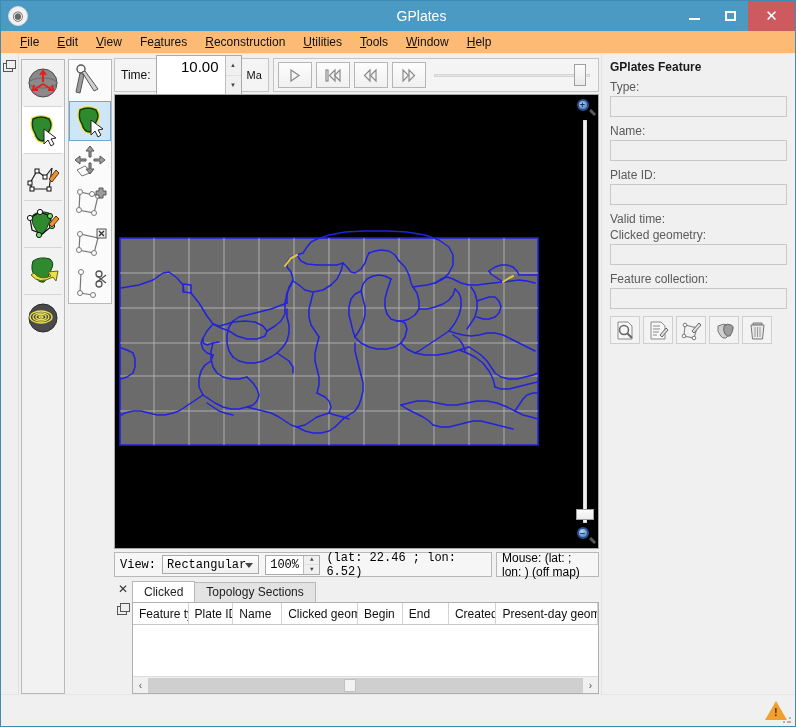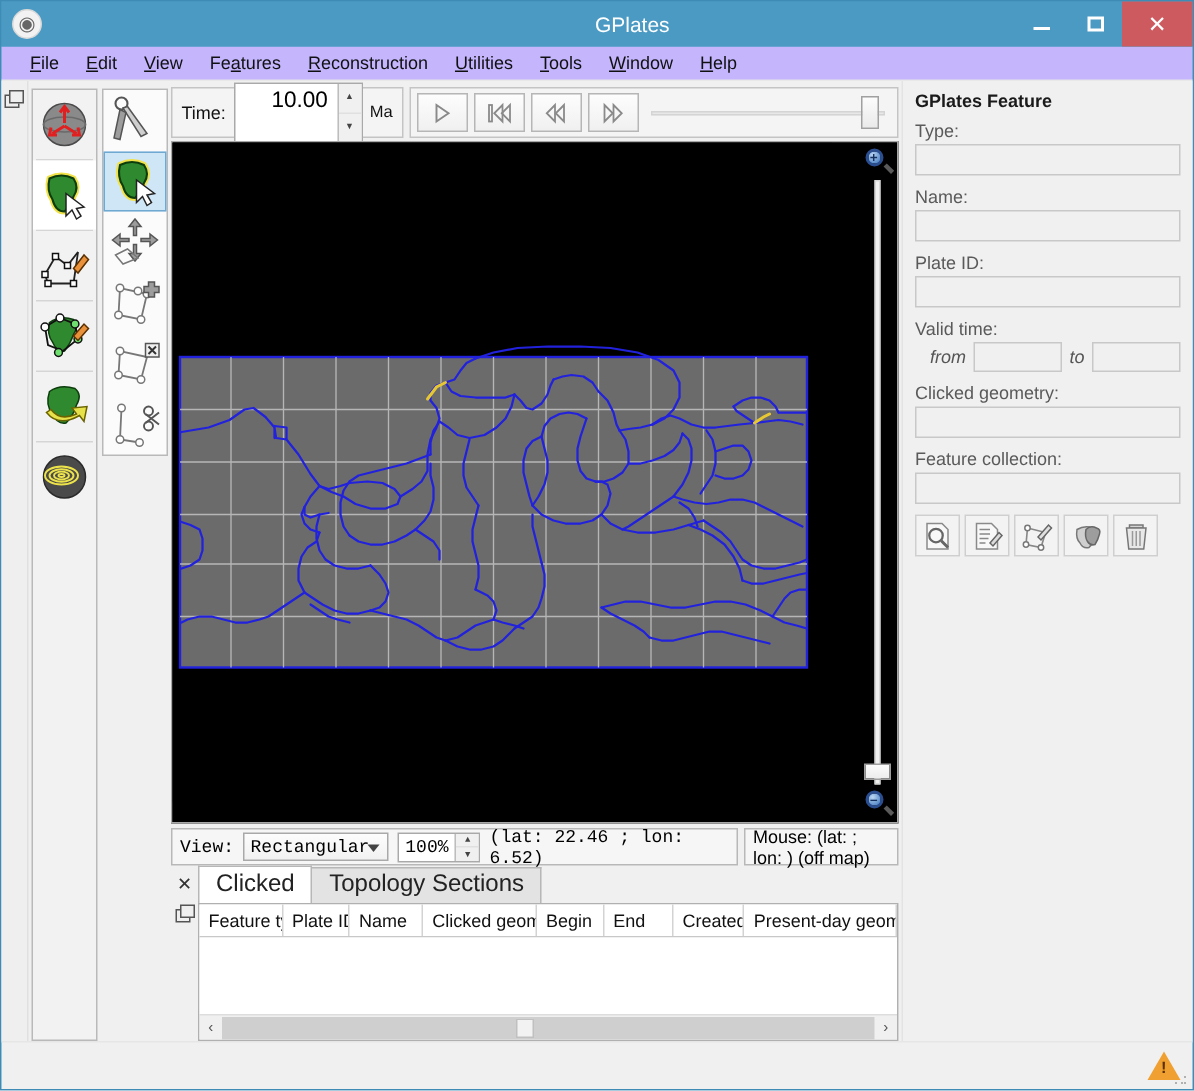--- a/index.html
+++ b/index.html
@@ -59,21 +59,21 @@
     color: #ffffff;
     font-size: 13px;
   }
   .win-btn.close { background: #cd5a5e; width: 47px; font-size: 15px; }
   .min-glyph { width: 11px; height: 2px; background: #fff; margin-top: 6px; }
   .max-glyph { width: 11px; height: 10px; border: 2px solid #fff; }
 
   
   #menubar {
     height: 23px;
-    background: #c4b5fd;
+    background: #fdba74;
     display: flex;
     align-items: center;
     padding-left: 10px;
     border-bottom: 1px solid #e8e8e8;
     flex: 0 0 23px;
   }
   .menu-item {
     padding: 2px 9px;
     color: #111;
     font-size: 12px;
@@ -368,21 +368,21 @@
     min-width: 0;
   }
   #tab-strip {
     display: flex;
     height: 21px;
     flex: 0 0 21px;
     align-items: flex-end;
   }
   .tab {
     padding: 2px 11px 3px 11px;
-    font-size: 16px;
+    font-size: 12px;
     border: 1px solid #b7b7b7;
     border-bottom: none;
     background: #e3e3e3;
     color: #222;
     margin-right: -1px;
   }
   .tab.active {
     background: #ffffff;
     position: relative;
     z-index: 2;
@@ -909,26 +909,20 @@
       <div class="field-label">Type:</div>
       <div class="field-input"></div>
 
       <div class="field-label">Name:</div>
       <div class="field-input"></div>
 
       <div class="field-label">Plate ID:</div>
       <div class="field-input"></div>
 
       <div class="field-label">Valid time:</div>
-      <div class="valid-row">
-        <span class="kw">from</span>
-        <div class="vi"></div>
-        <span class="kw">to</span>
-        <div class="vi"></div>
-      </div>
 
       <div class="field-label">Clicked geometry:</div>
       <div class="field-input"></div>
 
       <div class="field-label">Feature collection:</div>
       <div class="field-input"></div>
 
       <div id="cf-buttons">
         <div class="cf-btn">
           <svg width="21" height="21" viewBox="0 0 21 21">

